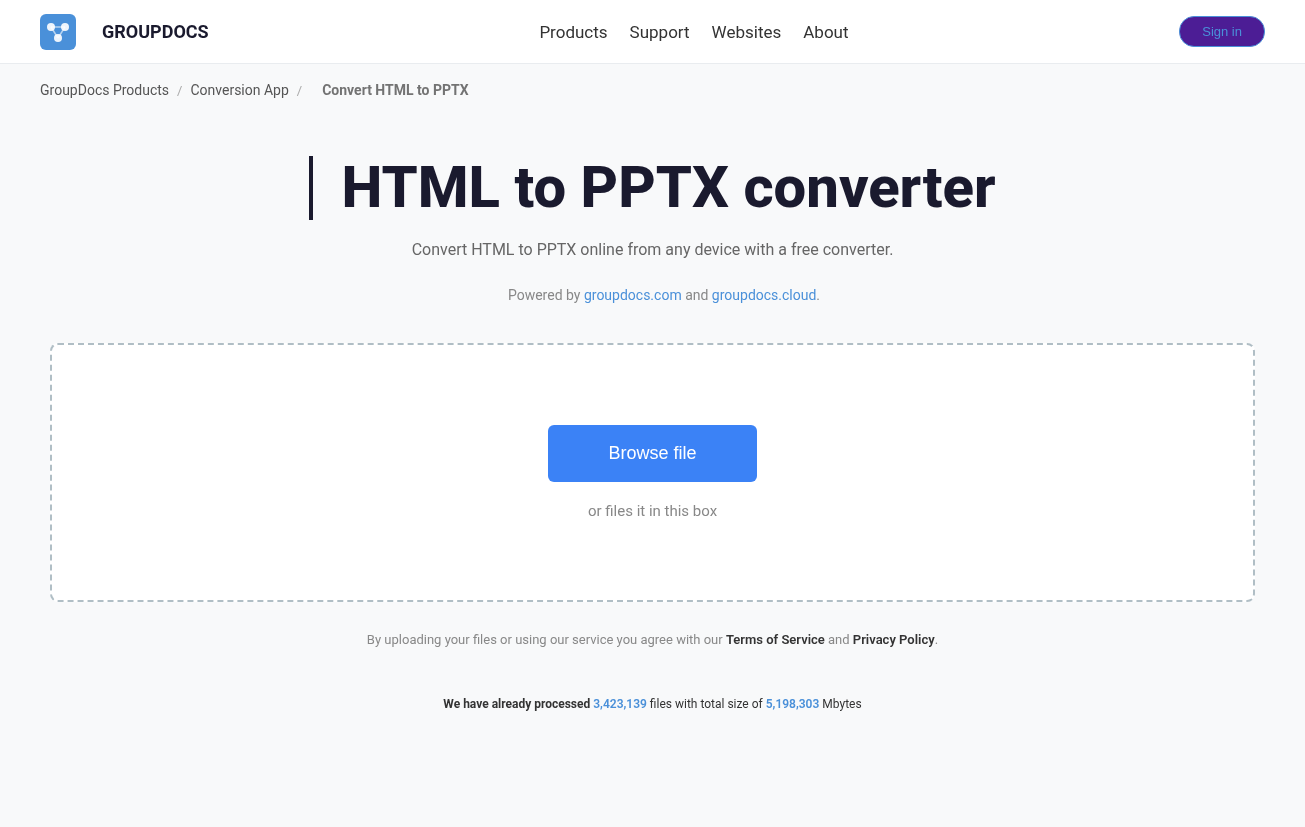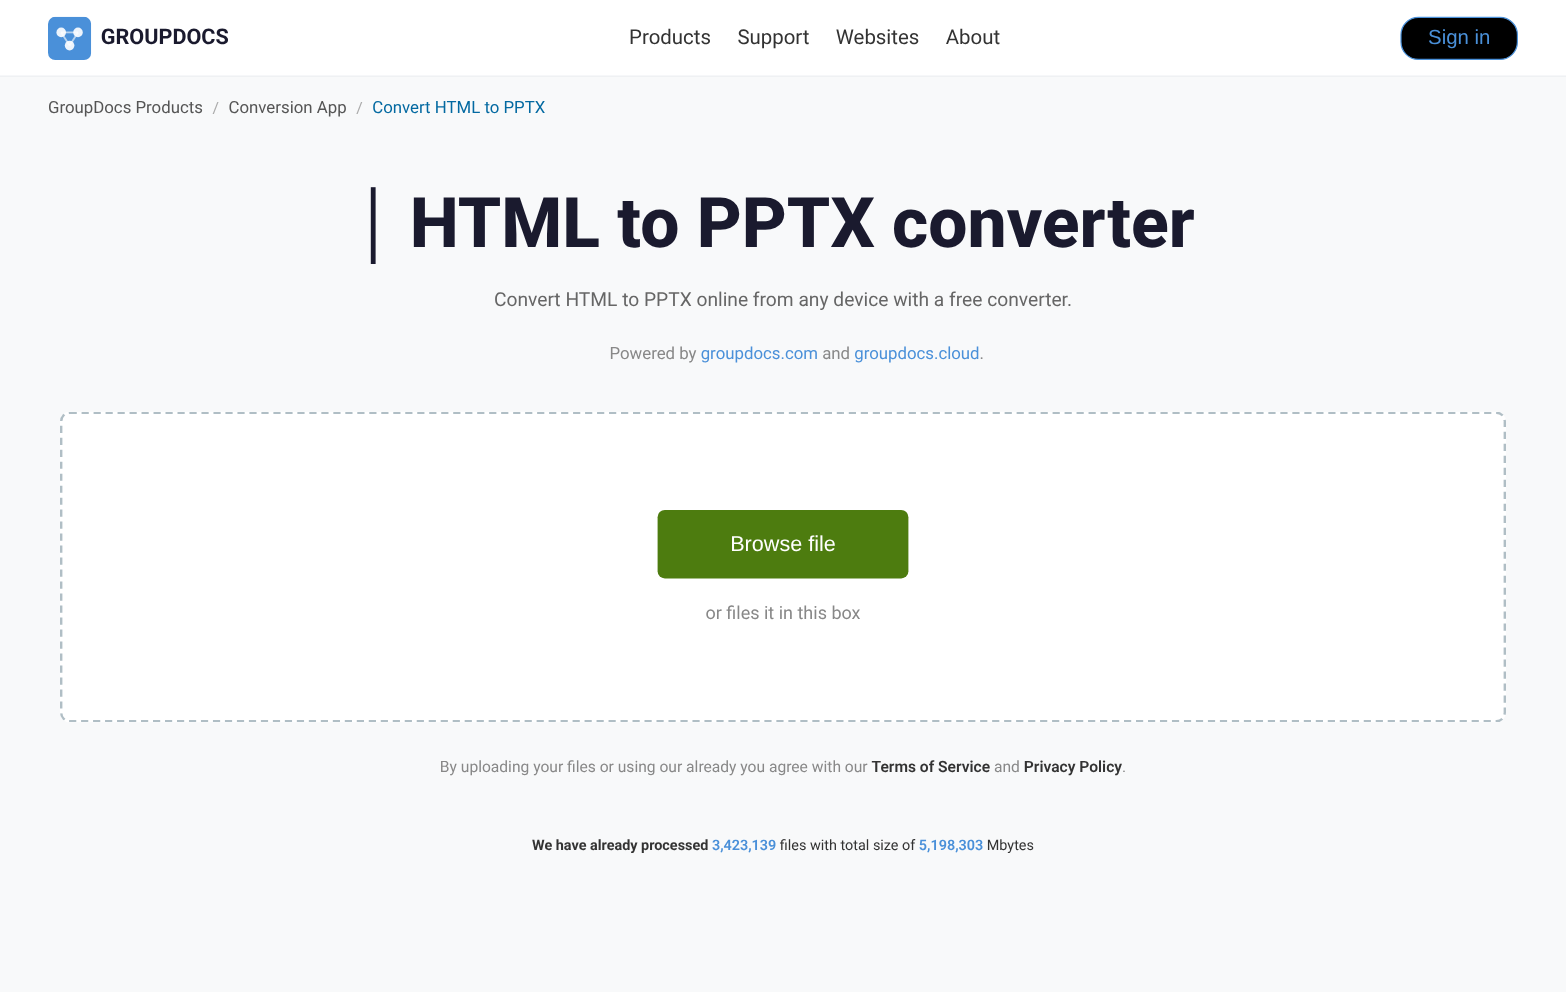--- a/index.html
+++ b/index.html
@@ -23,21 +23,21 @@
       padding: 0 40px;
       display: flex;
       align-items: center;
       justify-content: space-between;
       height: 64px;
     }
 
     .logo-area {
       display: flex;
       align-items: center;
-      gap: 8px;
+      gap: 26px;
     }
 
     .logo-icon {
       width: 36px;
       height: 36px;
     }
 
     .logo-text {
       font-size: 18px;
       font-weight: 700;
@@ -54,24 +54,24 @@
     .nav-links a {
       text-decoration: none;
       color: #333;
       font-size: 17px;
       font-weight: 400;
     }
 
     .sign-in-btn {
       border: 1.5px solid #4a90d9;
       color: #4a90d9;
-      background: #000000;
+      background: #4c1d95;
       padding: 7px 22px;
       border-radius: 15px;
-      font-size: 17px;
+      font-size: 13px;
       cursor: pointer;
     }
 
     
     .breadcrumb {
       padding: 18px 40px;
       display: flex;
       align-items: center;
       gap: 8px;
       font-size: 14px;
@@ -82,22 +82,23 @@
       color: #555;
       text-decoration: none;
     }
 
     .breadcrumb .separator {
       color: #aaa;
       font-size: 13px;
     }
 
     .breadcrumb .current {
-      color: #0369a1;
-      font-weight: 400;
+      color: #737373;
+      font-weight: 700;
+      margin-left: 12px;
     }
 
     
     .main-content {
       display: flex;
       flex-direction: column;
       align-items: center;
       padding: 40px 40px 60px;
     }
 
@@ -141,21 +142,21 @@
       display: flex;
       flex-direction: column;
       align-items: center;
       justify-content: center;
       padding: 80px 40px;
       margin-bottom: 30px;
       min-height: 230px;
     }
 
     .browse-btn {
-      background-color: #4d7c0f;
+      background-color: #3b82f6;
       color: #fff;
       border: none;
       padding: 18px 60px;
       font-size: 18px;
       border-radius: 6px;
       cursor: pointer;
       margin-bottom: 20px;
       font-weight: 500;
       text-align: right;
     }
@@ -241,20 +242,20 @@
   <p class="powered-by">
     <span>Powered by </span><a href="#">groupdocs.com</a><span> and </span><a href="#">groupdocs.cloud</a><span>.</span>
   </p>
 
   <div class="upload-box">
     <button class="browse-btn">Browse file</button>
     <span class="drag-text">or files it in this box</span>
   </div>
 
   <p class="tos-notice">
-    <span>By uploading your files or using our already you agree with our </span><a href="#">Terms of Service</a><span> and </span><a href="#">Privacy Policy</a><span>.</span>
+    <span>By uploading your files or using our service you agree with our </span><a href="#">Terms of Service</a><span> and </span><a href="#">Privacy Policy</a><span>.</span>
   </p>
 
   <p class="stats-bar">
     <span class="label">We have already processed </span><span class="highlight">3,423,139</span><span> files with total size of </span><span class="highlight">5,198,303</span><span> Mbytes</span>
   </p>
 
 </main>
 
 </body></html>

